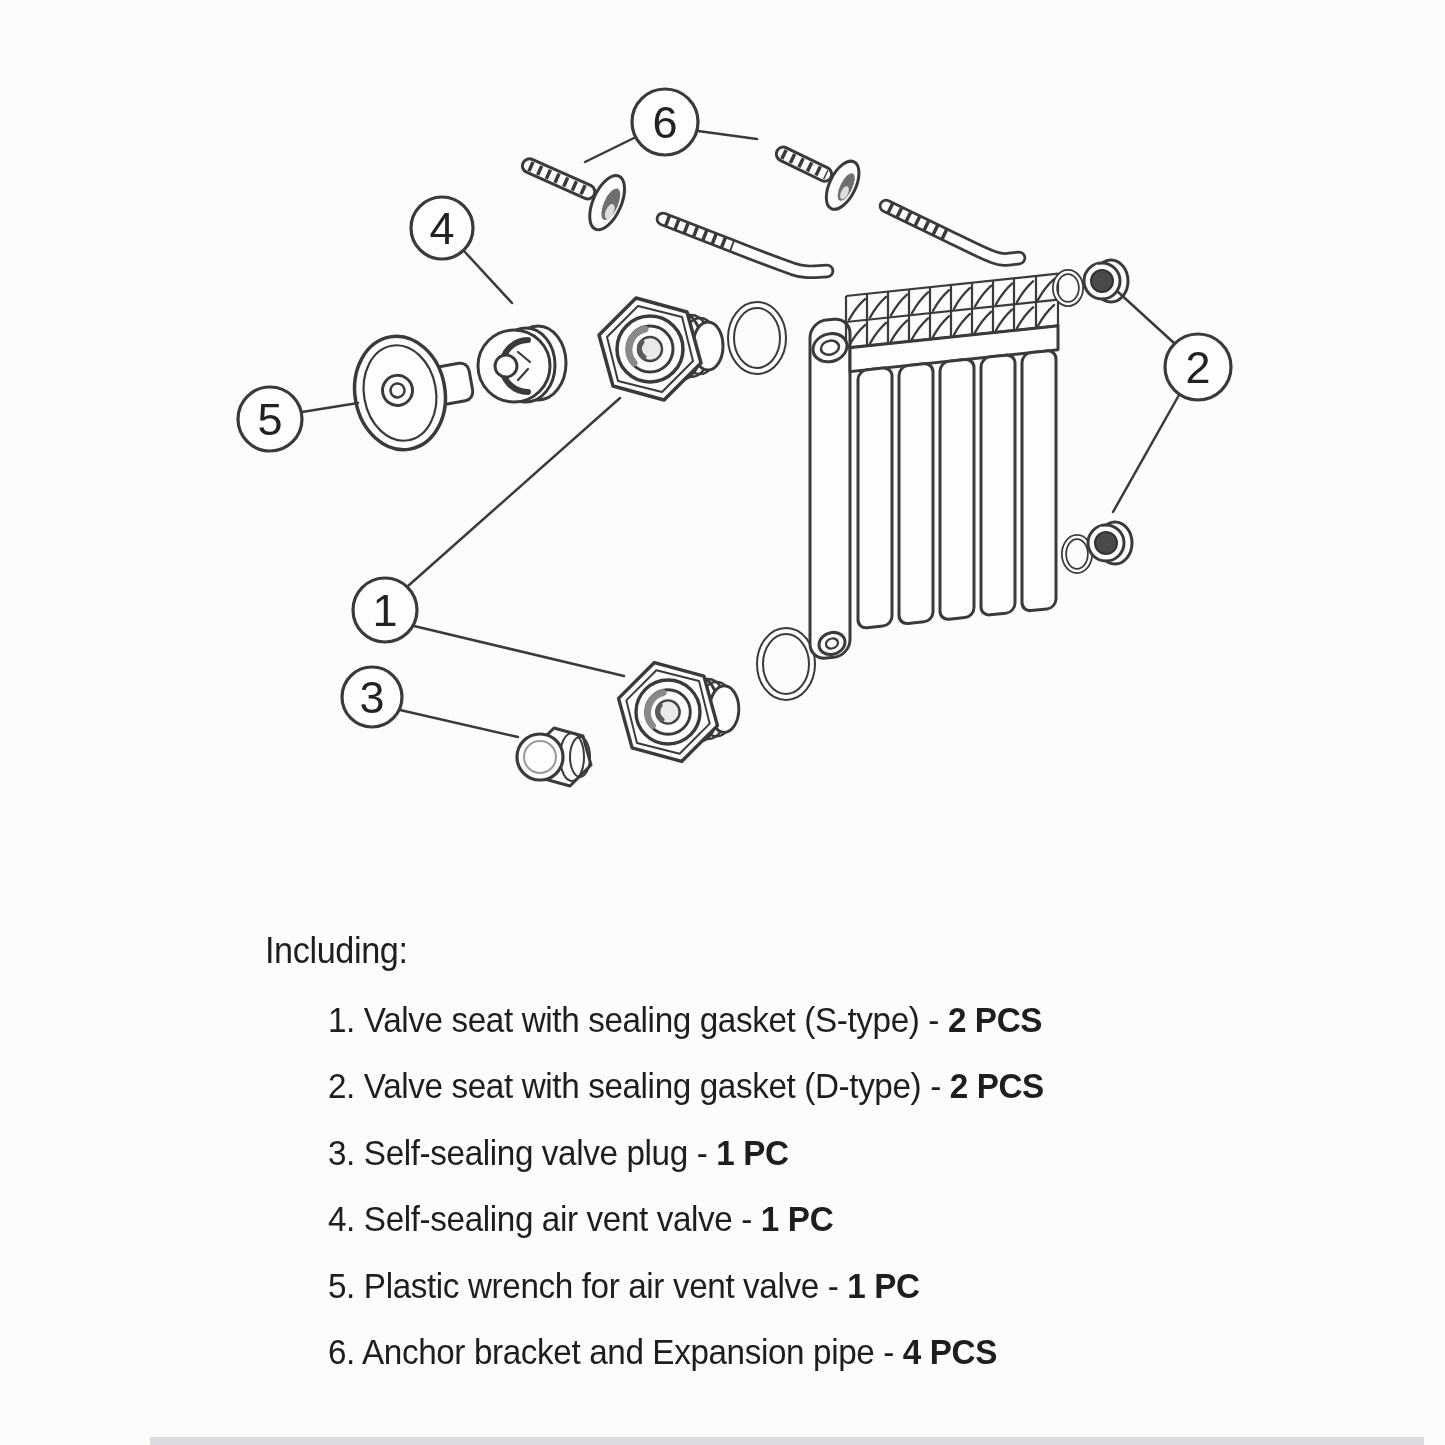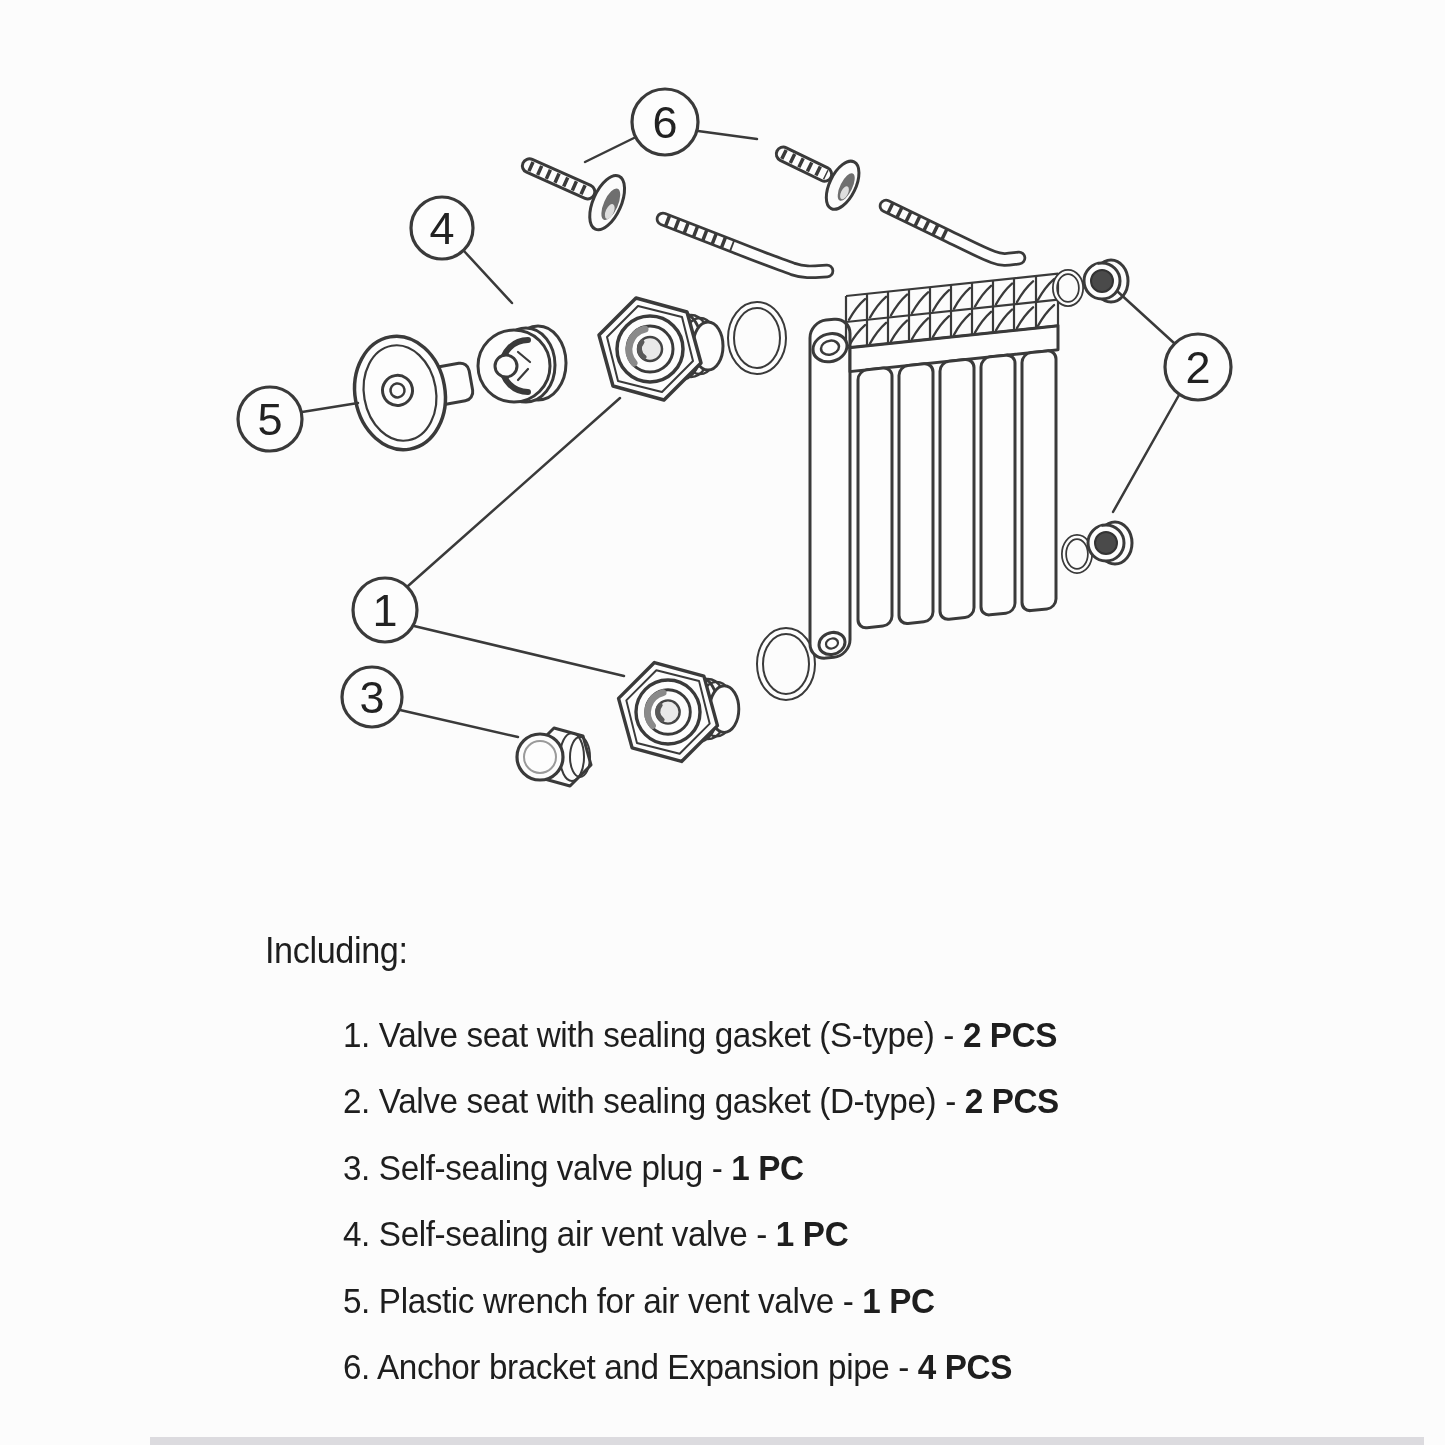--- a/index.html
+++ b/index.html
@@ -31,21 +31,21 @@
 
   
   .legend{position:absolute;left:0;top:0;width:1445px;}
   .legend-heading{
     position:absolute;left:265px;top:930px;
     font-size:36px;letter-spacing:-.4px;
     transform:scaleX(.95);transform-origin:left center;
     white-space:nowrap;
   }
   .legend-list{
-    position:absolute;left:328px;top:987px;margin:15px;padding:0;list-style:none;
+    position:absolute;left:328px;top:987px;margin:0;padding:0;list-style:none;
   }
   .legend-item{
     display:block;height:66.4px;line-height:66.4px;
     font-size:35px;letter-spacing:-.4px;white-space:nowrap;
     transform:scaleX(.95);transform-origin:left center;
   }
   .item-qty{font-weight:700;}
   .footer-bar{
     position:absolute;left:150px;top:1437px;width:1274px;height:8px;
     background:var(--footer-bar);

